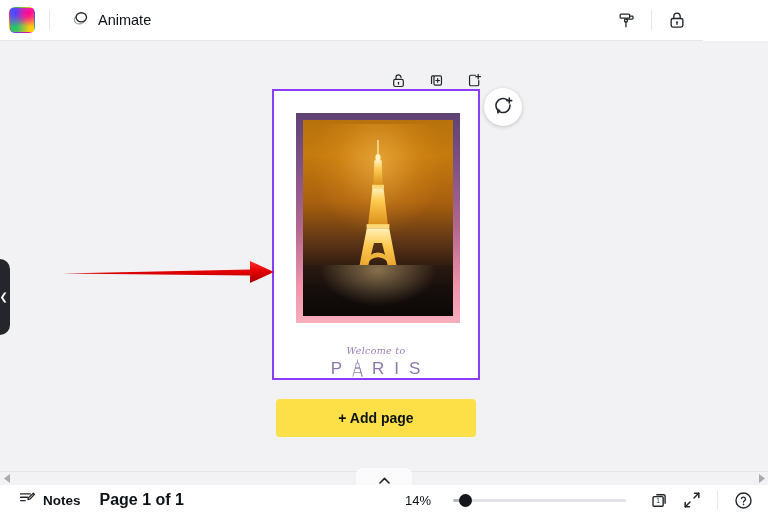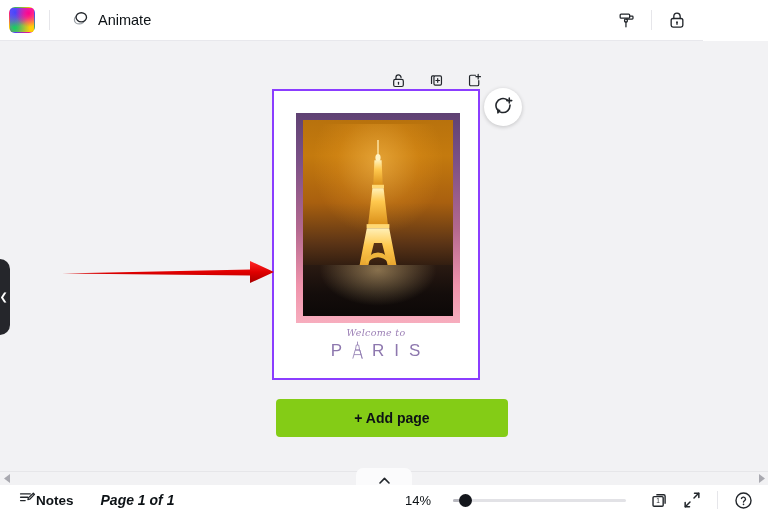--- a/index.html
+++ b/index.html
@@ -101,21 +101,21 @@
     position: absolute; left: 50%; bottom: 18%; transform: translateX(-50%);
     width: 54px; height: 72%;
   }
   .ground-lights {
     position: absolute; left: 0; bottom: 0; width: 100%; height: 26%;
     background:
       radial-gradient(ellipse at 50% 10%, rgba(255,220,150,.45) 0%, rgba(255,190,90,0) 55%),
       linear-gradient(180deg, #2a1a12 0%, #140d0b 55%, #0c0807 100%);
   }
   .caption {
-    position: absolute; left: 0; right: 0; top: 236px; text-align: center;
+    position: absolute; left: 0; right: 0; top: 254px; text-align: center;
   }
   .welcome {
     font-family: "DejaVu Serif", serif;
     font-style: italic; font-size: 9.5px; color: #9b7fb5; letter-spacing: .3px;
   }
   .paris {
     margin-top: 3px; display: flex; justify-content: center; align-items: flex-end; gap: 9px;
     font-family: "Liberation Sans", sans-serif;
     font-size: 17px; color: #8d77ae; letter-spacing: 1px; font-weight: 300;
     line-height: 1;
@@ -126,22 +126,22 @@
   .comment-btn {
     position: absolute; left: 484px; top: 47px;
     width: 38px; height: 38px; border-radius: 50%;
     background: #fff; box-shadow: 0 1px 4px rgba(0,0,0,.20);
     display: flex; align-items: center; justify-content: center; cursor: pointer;
   }
 
   
   .add-page {
     position: absolute; left: 276px; top: 358px;
-    width: 232px; height: 38px; border-radius: 4px;
-    background: #84cc16; color: #0d1216;
+    width: 200px; height: 38px; border-radius: 4px;
+    background: #fde047; color: #0d1216;
     font-size: 14px; font-weight: 700;
     display: flex; align-items: center; justify-content: center; cursor: pointer;
   }
 
   
   .red-arrow { position: absolute; left: 60px; top: 212px; pointer-events: none; }
 
   
   .scrollrow {
     position: absolute; left: 0; top: 471px; width: 768px; height: 14px;
@@ -158,25 +158,25 @@
     padding-bottom: 2px; cursor: pointer;
   }
 
   
   .bottombar {
     position: absolute; left: 0; top: 485px; width: 768px; height: 30px;
     background: #ffffff;
     display: flex; align-items: center;
   }
   .notes-btn {
-    display: flex; align-items: center; margin-left: 12px;
+    display: flex; align-items: center; gap: 7px; margin-left: 12px;
     padding: 4px 6px; border-radius: 5px; cursor: pointer;
   }
   .bb-text { font-size: 13.5px; color: #0d1216; font-weight: 700; }
-  .page-count { margin-left: 21px; font-size: 14px; color: #0d1216; font-weight: 700; font-style: italic; }
+  .page-count { margin-left: 13px; font-size: 16px; color: #0d1216; font-weight: 700; }
   .zoom-group { margin-left: auto; display: flex; align-items: center; }
   .zoom-pct { font-size: 13px; color: #0d1216; font-weight: 400; width: 38px; text-align: right; }
   .slider { margin-left: 22px; position: relative; width: 173px; height: 14px; display: flex; align-items: center; }
   .slider-track { position: absolute; left: 0; right: 0; height: 3px; background: #e2e2e6; border-radius: 2px; }
   .slider-fill { position: absolute; left: 0; width: 11px; height: 3px; background: #b8b8bf; border-radius: 2px; }
   .slider-knob {
     position: absolute; left: 6px; width: 13px; height: 13px; border-radius: 50%;
     background: #14161c; cursor: pointer;
   }
   .bb-right { display: flex; align-items: center; gap: 3px; margin-left: 18px; padding-right: 10px; }

